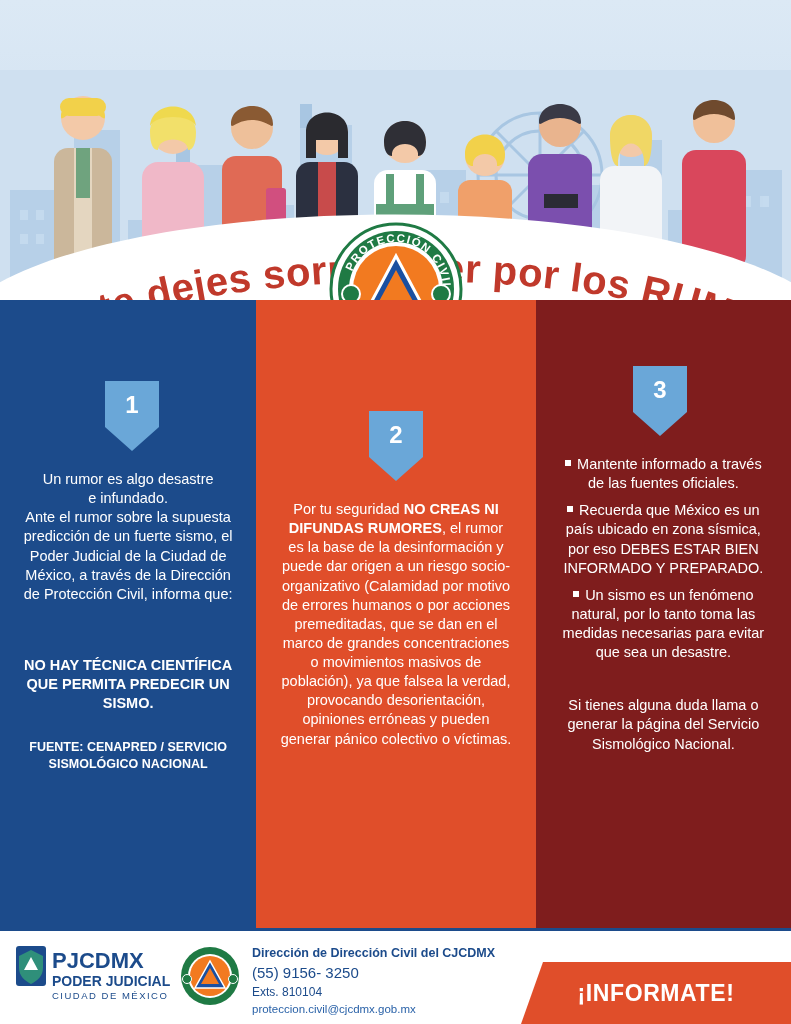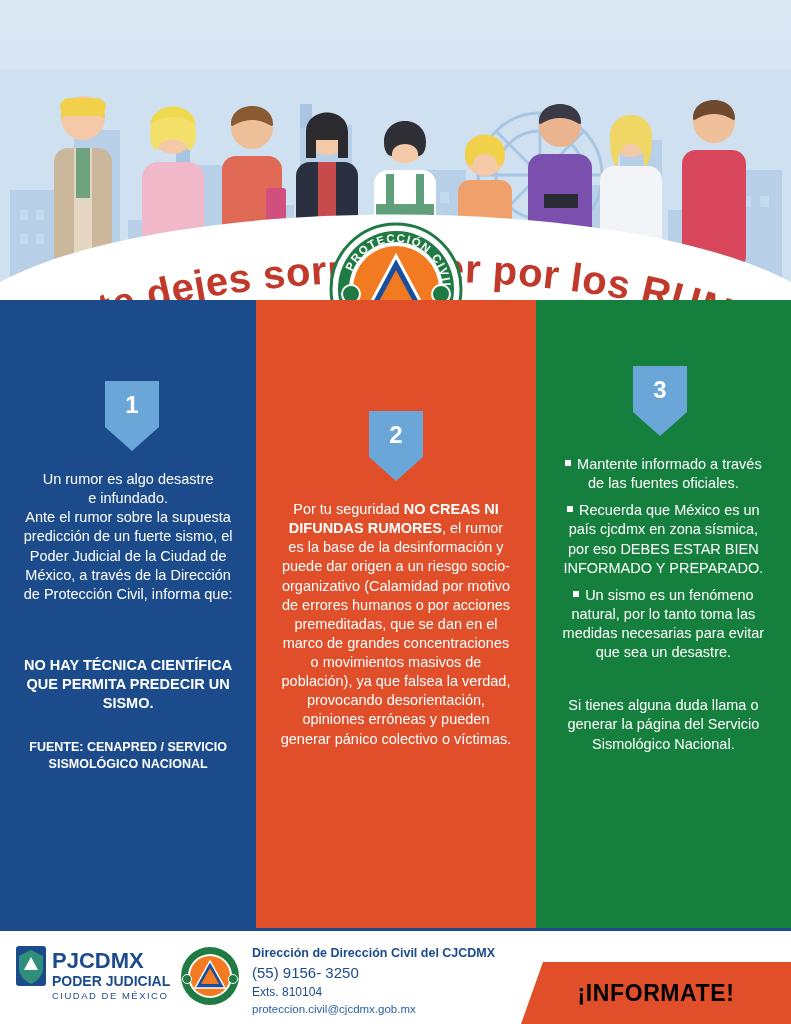--- a/index.html
+++ b/index.html
@@ -42,21 +42,21 @@
 
   
   .cols {
     position: absolute; left: 0; top: 300px;
     width: 791px; height: 628px;
     display: flex;
   }
   .col { position: relative; height: 628px; }
   .col1 { width: 264px; background: #1c4b8b; }
   .col2 { width: 288px; background: #e04e2a; }
-  .col3 { width: 263px; background: #15803d; }
+  .col3 { width: 263px; background: #7f1d1d; }
 
   .col-body {
     position: absolute; left: 0; right: 0;
     padding: 0 22px;
     color: #ffffff;
     text-align: center;
     font-size: 14.5px;
     line-height: 1.32;
   }
   .col1 .col-body { top: 170px; }
@@ -120,21 +120,21 @@
     line-height: 1.45;
   }
   .contact .ln1 { font-weight: bold; font-size: 12.5px; }
   .contact .tel { font-size: 15px; }
   .contact .mail { color: #2a62a8; font-size: 11.5px; }
 
   .infbox {
     position: absolute; right: 0; top: 34px;
     width: 270px; height: 62px;
     background: #e04e2a;
-    color: #000000;
+    color: #ffffff;
     font-weight: bold;
     font-size: 23px;
     letter-spacing: .6px;
     display: flex; align-items: center; justify-content: center;
     clip-path: polygon(22px 0, 100% 0, 100% 100%, 0 100%);
   }
 </style>
 </head>
 <body>
 
@@ -348,21 +348,21 @@
           <span>Por tu seguridad </span><span class="strong">NO CREAS NI DIFUNDAS RUMORES</span><span>, el rumor</span>
         </div>
         <div>es la base de la desinformación y puede dar origen a un riesgo socio-organizativo (Calamidad por motivo de errores humanos o por acciones premeditadas, que se dan en el marco de grandes concentraciones o movimientos masivos de población), ya que falsea la verdad, provocando desorientación, opiniones erróneas y pueden generar pánico colectivo o víctimas.</div>
       </div>
     </div>
 
     <div class="col col3">
       <div class="col-body">
         <ul class="bullets">
           <li><span class="bsq"></span><span>Mantente informado a través de las fuentes oficiales.</span></li>
-          <li><span class="bsq"></span><span>Recuerda que México es un país cjcdmx en zona sísmica, por eso DEBES ESTAR BIEN INFORMADO Y PREPARADO.</span></li>
+          <li><span class="bsq"></span><span>Recuerda que México es un país ubicado en zona sísmica, por eso DEBES ESTAR BIEN INFORMADO Y PREPARADO.</span></li>
           <li><span class="bsq"></span><span>Un sismo es un fenómeno natural, por lo tanto toma las medidas necesarias para evitar que sea un desastre.</span></li>
         </ul>
         <div class="spacer"></div>
         <div>Si tienes alguna duda llama o generar la página del Servicio Sismológico Nacional.</div>
       </div>
     </div>
   </div>
 
   <div class="tab tab1">
     <svg viewBox="0 0 54 70" width="54" height="70">

